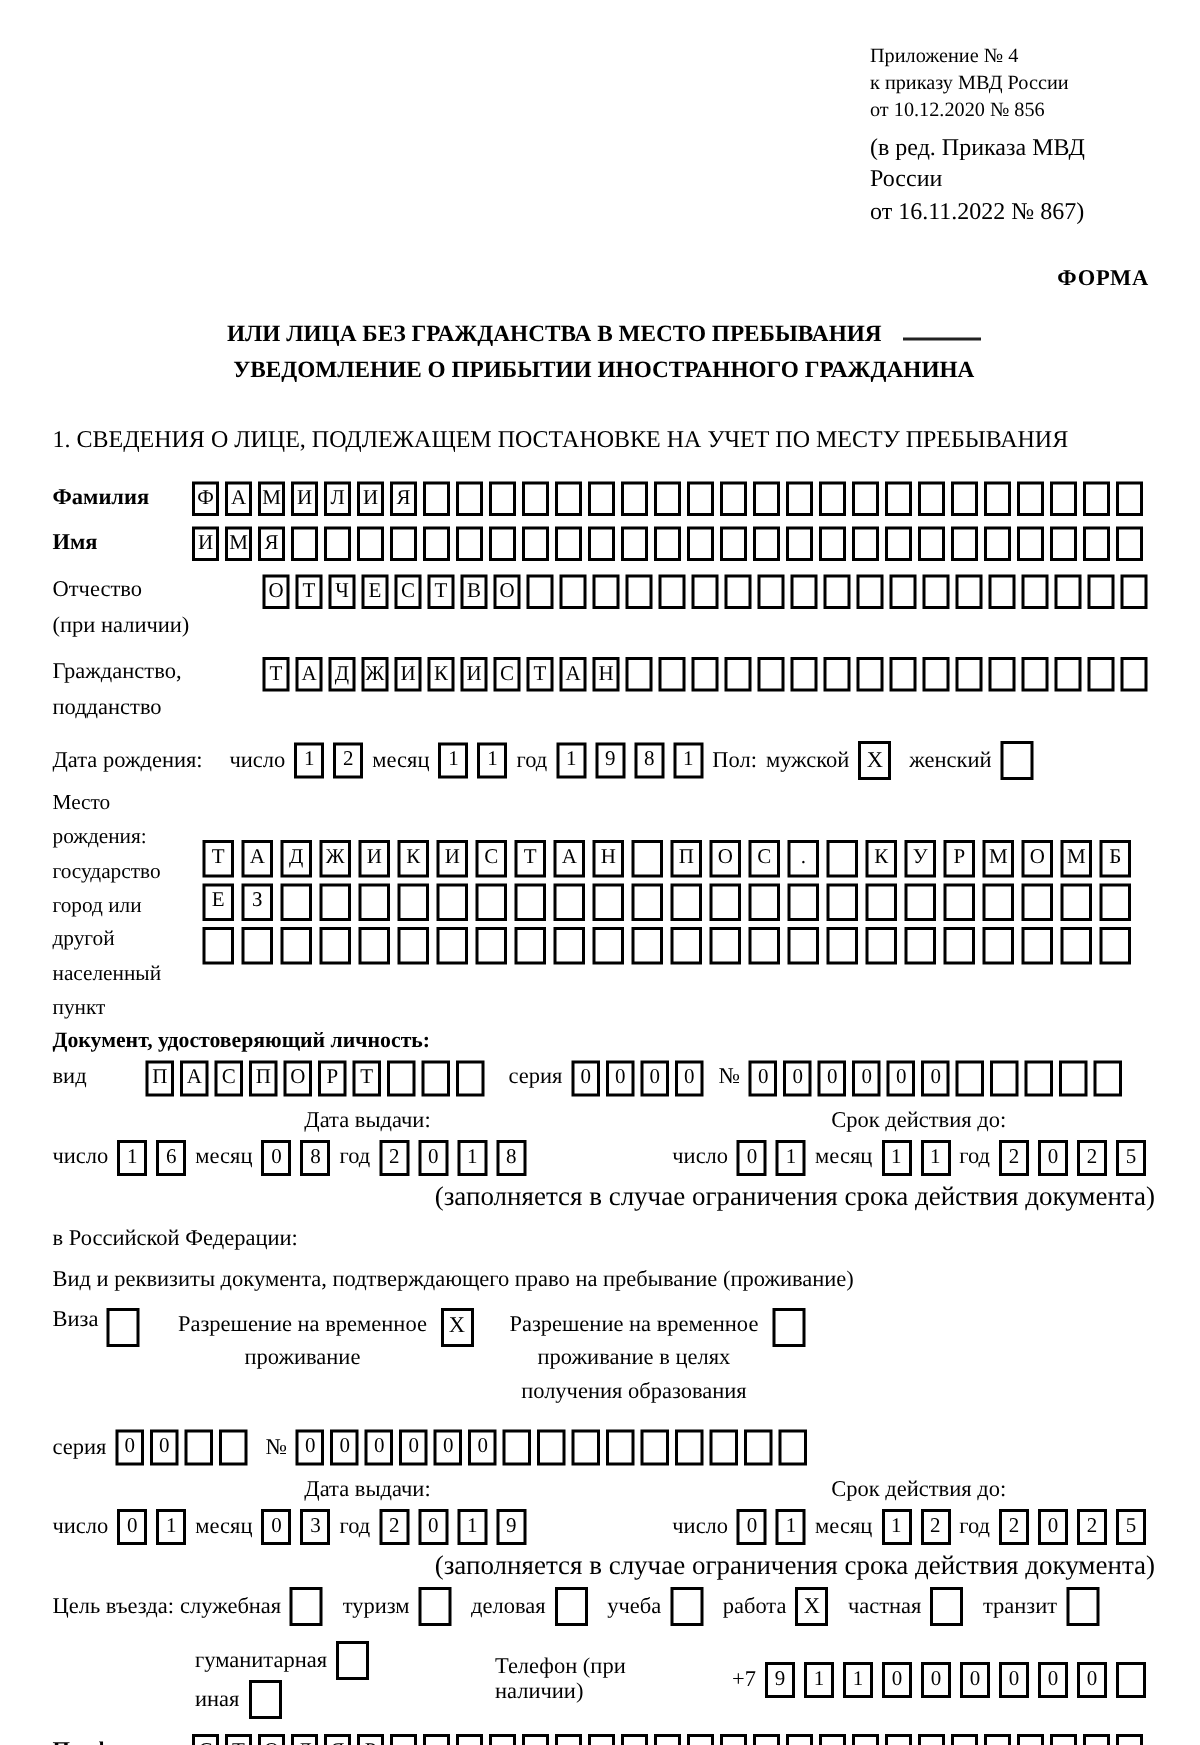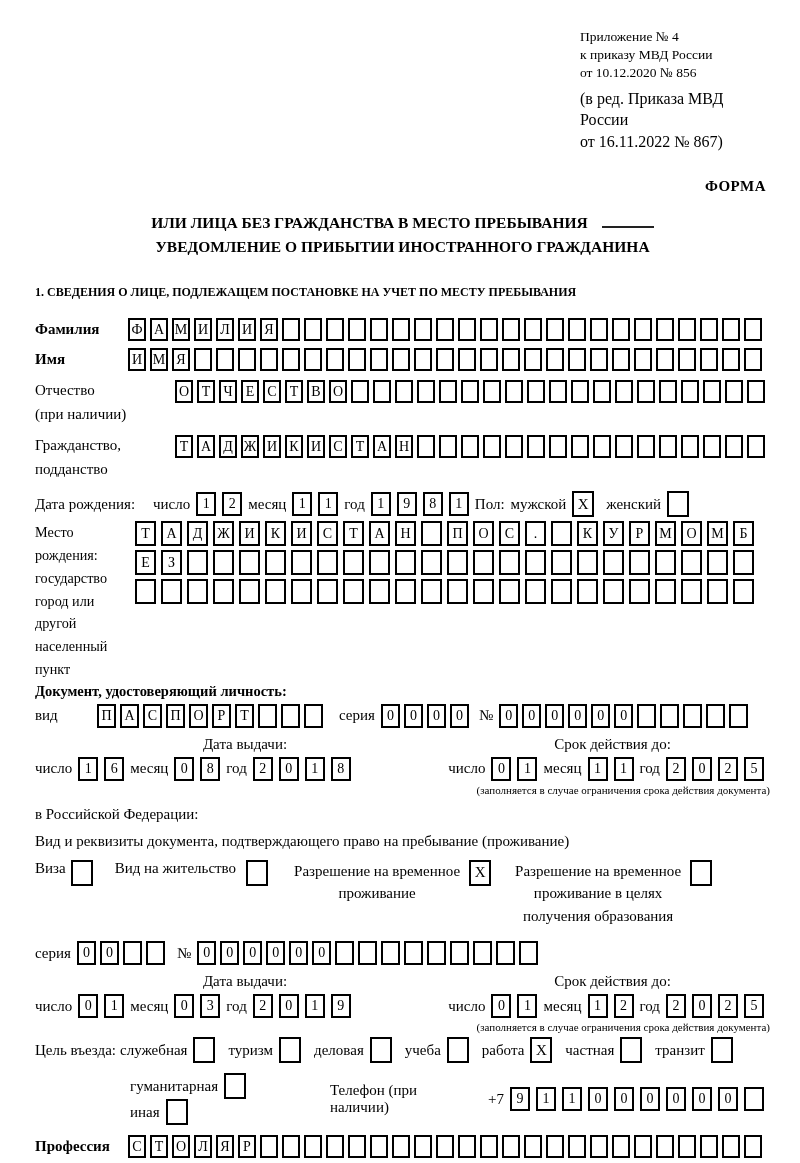--- a/index.html
+++ b/index.html
@@ -11,21 +11,21 @@
   .page { padding:28px 30px 20px 35px; }
 
   
   .hdr-block { margin-left:auto; width:190px; font-size:13.5px; line-height:1.35; }
   .hdr-sub { font-size:16px; margin-top:5px; line-height:1.35; }
   .forma { text-align:right; font-weight:bold; font-size:15px; margin:26px 4px 0 0; letter-spacing:.5px; }
 
   
   .title { text-align:center; font-weight:bold; font-size:15.5px; line-height:1.55; margin-top:16px; }
   .title-underline { display:inline-block; width:52px; border-bottom:2px solid #222; margin-left:14px; }
-  .sec-heading { font-weight:bold; font-size:12px; margin-top:26px; }
+  .sec-heading { font-weight:normal; font-size:16px; margin-top:26px; }
 
   
   .row { display:flex; align-items:flex-start; margin-top:7px; }
   .row.vc { align-items:center; }
   .lbl { flex:none; }
   .cells { display:inline-flex; flex-wrap:nowrap; }
 
   .cell {
     display:inline-flex; align-items:center; justify-content:center;
     border:2px solid #000; background:#fff; font-size:14px; line-height:1;
@@ -36,36 +36,36 @@
   .cell-dt { width:20px; height:24px; margin-right:6px; }
   .cell-cb { width:22px; height:26px; margin-right:0; font-size:15px; }
 
   .w93  { width:93px;font-weight:bold; }
   .w140 { width:140px; }
   .w110 { width:110px; }
   .w100 { width:100px; }
   .sub-lbl { font-size:15px; }
   .stack .line { line-height:1.6; }
 
-  .mt2 { margin-top:2px; } .mt4 { margin-top:4px; } .mt10 { margin-top:10px; }
+  .mt2 { margin-top:2px; } .mt4 { margin-top:4px;align-items:center; } .mt10 { margin-top:10px; }
   .mt14 { margin-top:14px; } .mt18 { margin-top:18px; }
 
   .grid-rows .cells { margin-bottom:4px; }
 
   .center-h { font-weight:bold; font-size:14.5px; margin-top:10px; }
 
   .dates-head { display:flex; margin-top:8px; font-size:15px; }
   .dates-head .h1 { width:420px; text-align:center; }
   .dates-head .h2 { flex:1; text-align:center; }
   .dates-row { display:flex; align-items:center; margin-top:4px; }
   .dates-row .g1 { width:420px; display:flex; align-items:center; }
   .dates-row .g2 { flex:1; display:flex; align-items:center; }
   .dg-lbl { margin-right:6px; }
   .dg-gap { margin-left:8px; }
-  .note-right { text-align:right; font-size:11px; margin-top:3px; }
+  .note-right { text-align:right; font-size:18px; margin-top:3px; }
 
   .opts-row { display:flex; align-items:flex-start; margin-top:10px; }
   .opt-text { text-align:center; line-height:1.5; }
   .opt-pair { display:inline-flex; align-items:center; margin-right:13px; }
   .opt-pair .opt-label { margin-right:6px; }
   .opt-pair .checkbox,
   .checkbox {
     display:inline-flex; align-items:center; justify-content:center;
     width:22px; height:26px; border:2px solid #000; font-size:15px;
   }
@@ -444,26 +444,20 @@
   <div class="mt10">в Российской Федерации:</div>
   <div class="mt10">Вид и реквизиты документа, подтверждающего право на пребывание (проживание)</div>
 
   <div class="opts-row">
     <span style="display:inline-flex;align-items:flex-start;text-align:right;">
       <span style="margin-right:5px">Виза</span>
       <span class="cells">
           <span class="cell cell-cb"></span>
         </span>
     </span>
-    <span style="display:inline-flex;align-items:flex-start;margin-left:22px">
-      <span style="margin-right:10px">Вид на жительство</span>
-      <span class="cells">
-          <span class="cell cell-cb"></span>
-        </span>
-    </span>
     <span style="display:inline-flex;align-items:flex-start;margin-left:26px">
       <span class="opt-text" style="margin-right:9px">
         <div>Разрешение на временное</div>
         <div>проживание</div>
       </span>
       <span class="cells">
           <span class="cell cell-cb">X</span>
         </span>
     </span>
     <span style="display:inline-flex;align-items:flex-start;margin-left:24px">

